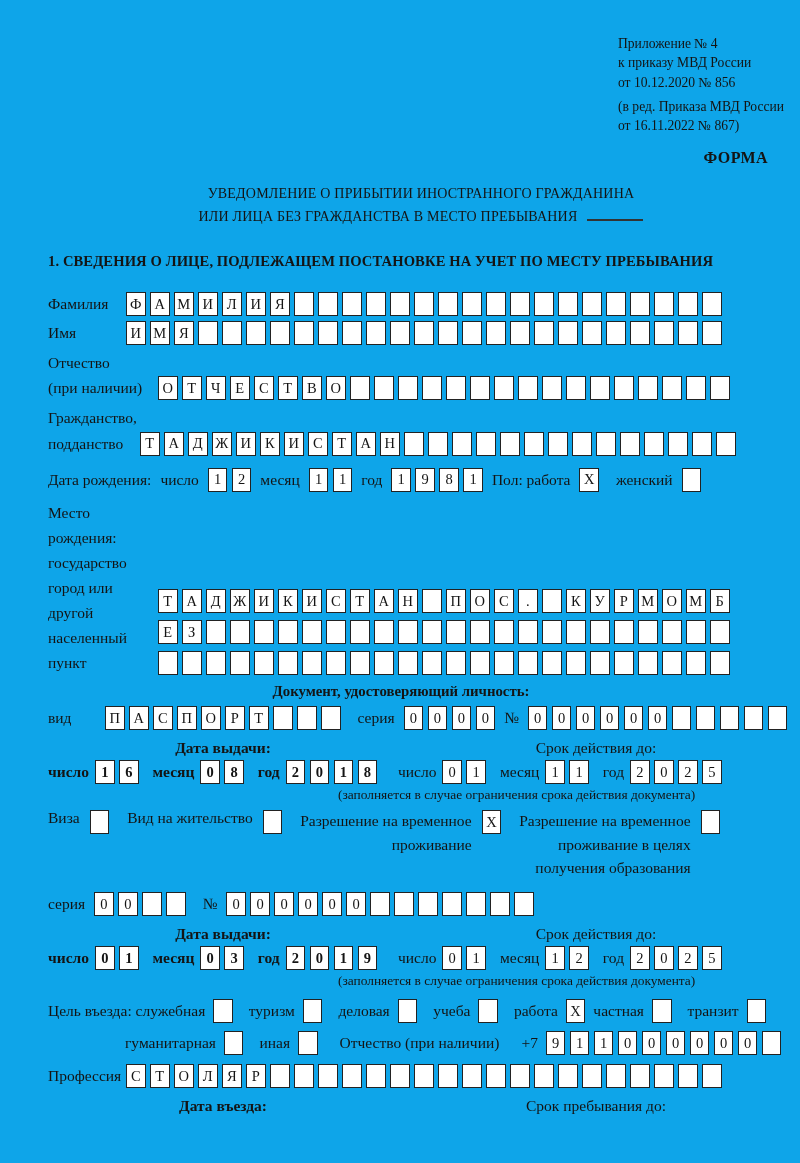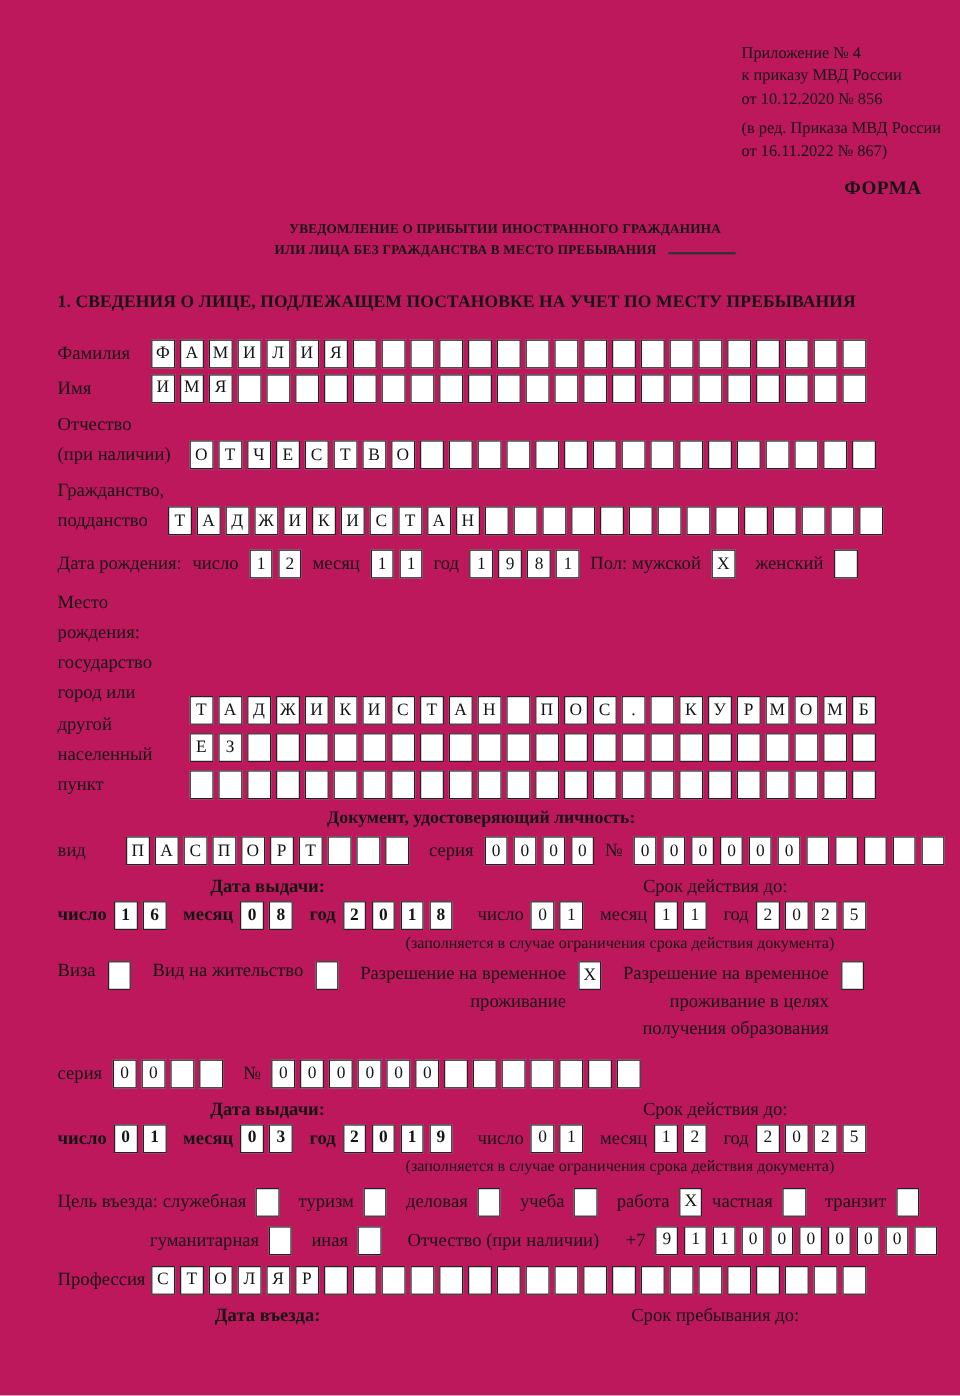--- a/index.html
+++ b/index.html
@@ -1,27 +1,27 @@
 <!DOCTYPE html>
 <html><head>
 <meta charset="utf-8">
 <style>
   html,body{margin:0;padding:0;background:#ffffff;}
   .page{
     width:800px;height:1163px;box-sizing:border-box;
     padding:34px 6px 0 48px;
     font-family:"Liberation Serif","DejaVu Serif",serif;
-    color:#141414;font-size:15.5px;position:relative;overflow:hidden;background:#be185d;
+    color:#141414;font-size:15.5px;position:relative;overflow:hidden;background:#0ea5e9;
   }
   
   .hdr{margin-left:570px;font-size:13.6px;line-height:1.42;}
   .hdr .sub{margin-top:5px;}
   .form-label{text-align:right;padding-right:26px;font-weight:bold;font-size:16px;margin-top:14px;letter-spacing:.4px;}
   
-  .title{text-align:center;font-weight:bold;font-size:11px;line-height:1.6;margin-top:16px;letter-spacing:.2px;}
+  .title{text-align:center;font-weight:normal;font-size:14px;line-height:1.6;margin-top:16px;letter-spacing:.2px;}
   .blank-line{display:inline-block;width:56px;border-bottom:2px solid #333;margin-left:10px;vertical-align:baseline;}
   .section-heading{font-weight:bold;font-size:14.6px;margin-top:25px;letter-spacing:.1px;}
   
   .row{display:flex;align-items:center;margin-top:5px;}
   .row.top{align-items:flex-end;}
   .lbl{flex:none;white-space:nowrap;}
   .w78{width:78px;}
   .w92{width:92px;}
   .w110{width:110px;}
   .lblcol{flex:none;line-height:1.62;}
@@ -229,21 +229,21 @@
         <span class="cell">1</span>
         <span class="cell">1</span>
       </span>
     <span class="lbl">год</span>
     <span class="cells">
         <span class="cell">1</span>
         <span class="cell">9</span>
         <span class="cell">8</span>
         <span class="cell">1</span>
       </span>
-    <span class="lbl">Пол: мужской</span>
+    <span class="lbl">Пол: работа</span>
     <span class="cells">
         <span class="cell">X</span>
       </span>
     <span class="lbl gap-l">женский</span>
     <span class="cells">
         <span class="cell"></span>
       </span>
   </div>
 
   <div class="row top" style="margin-top:8px;">

